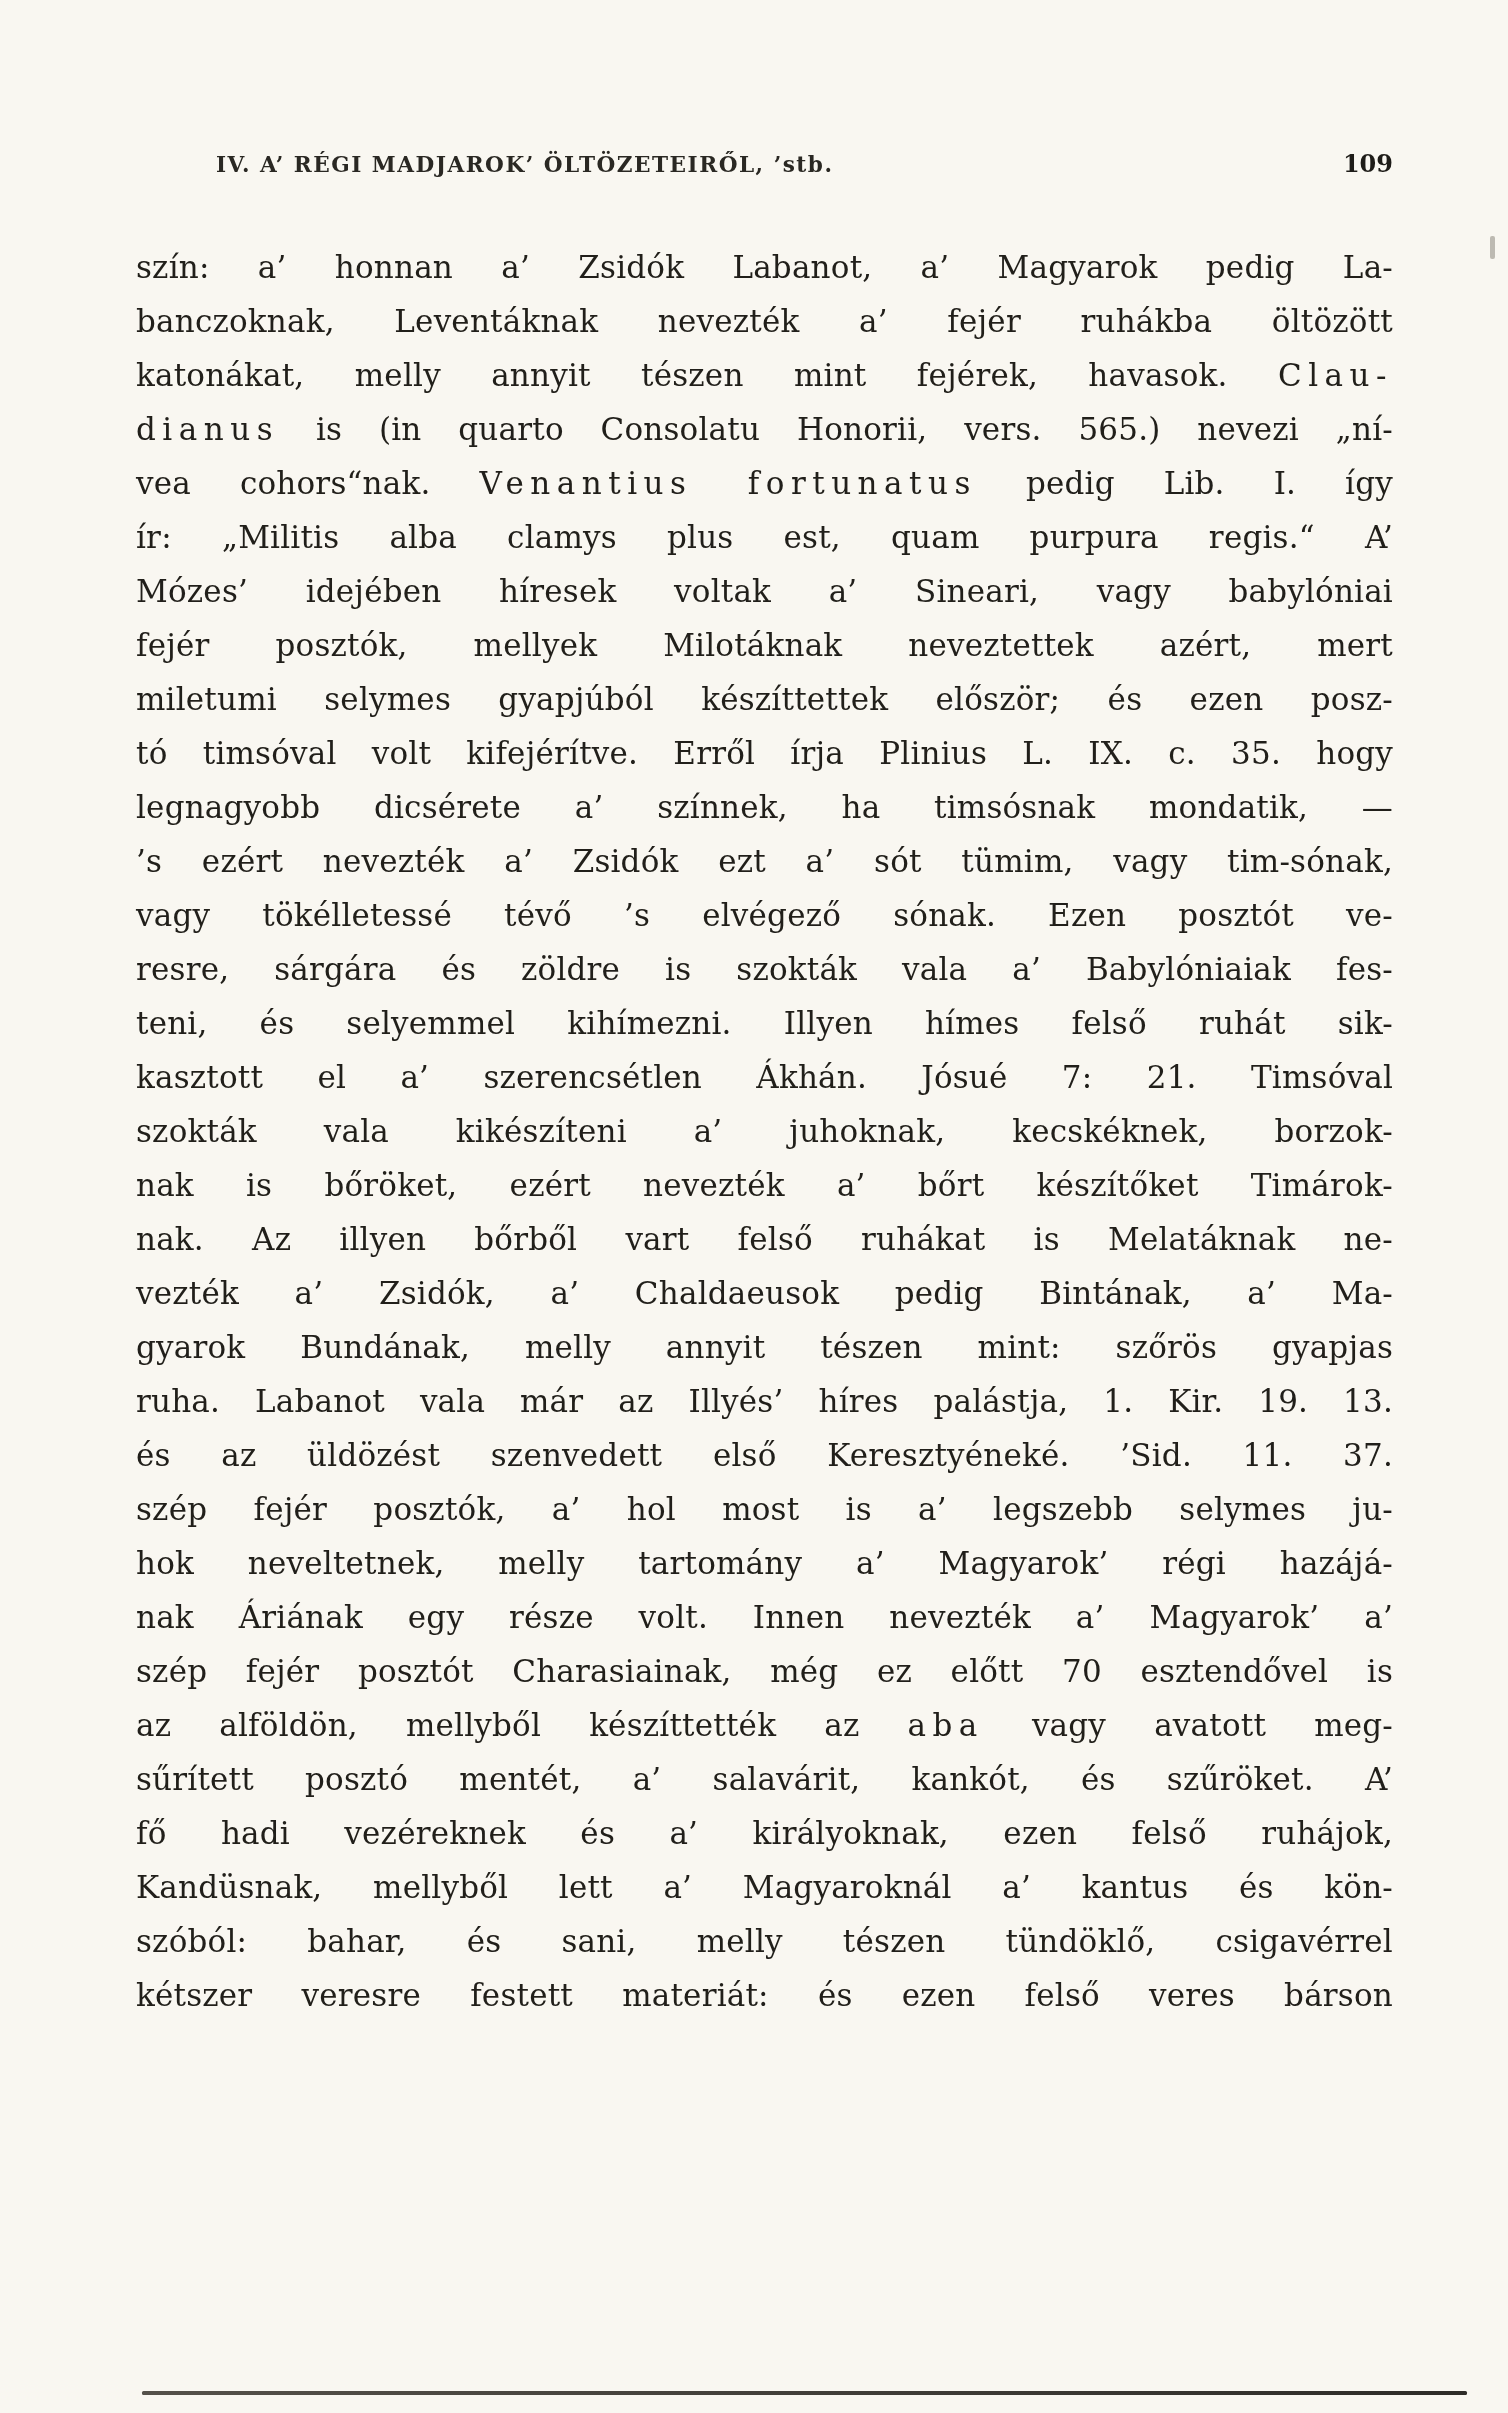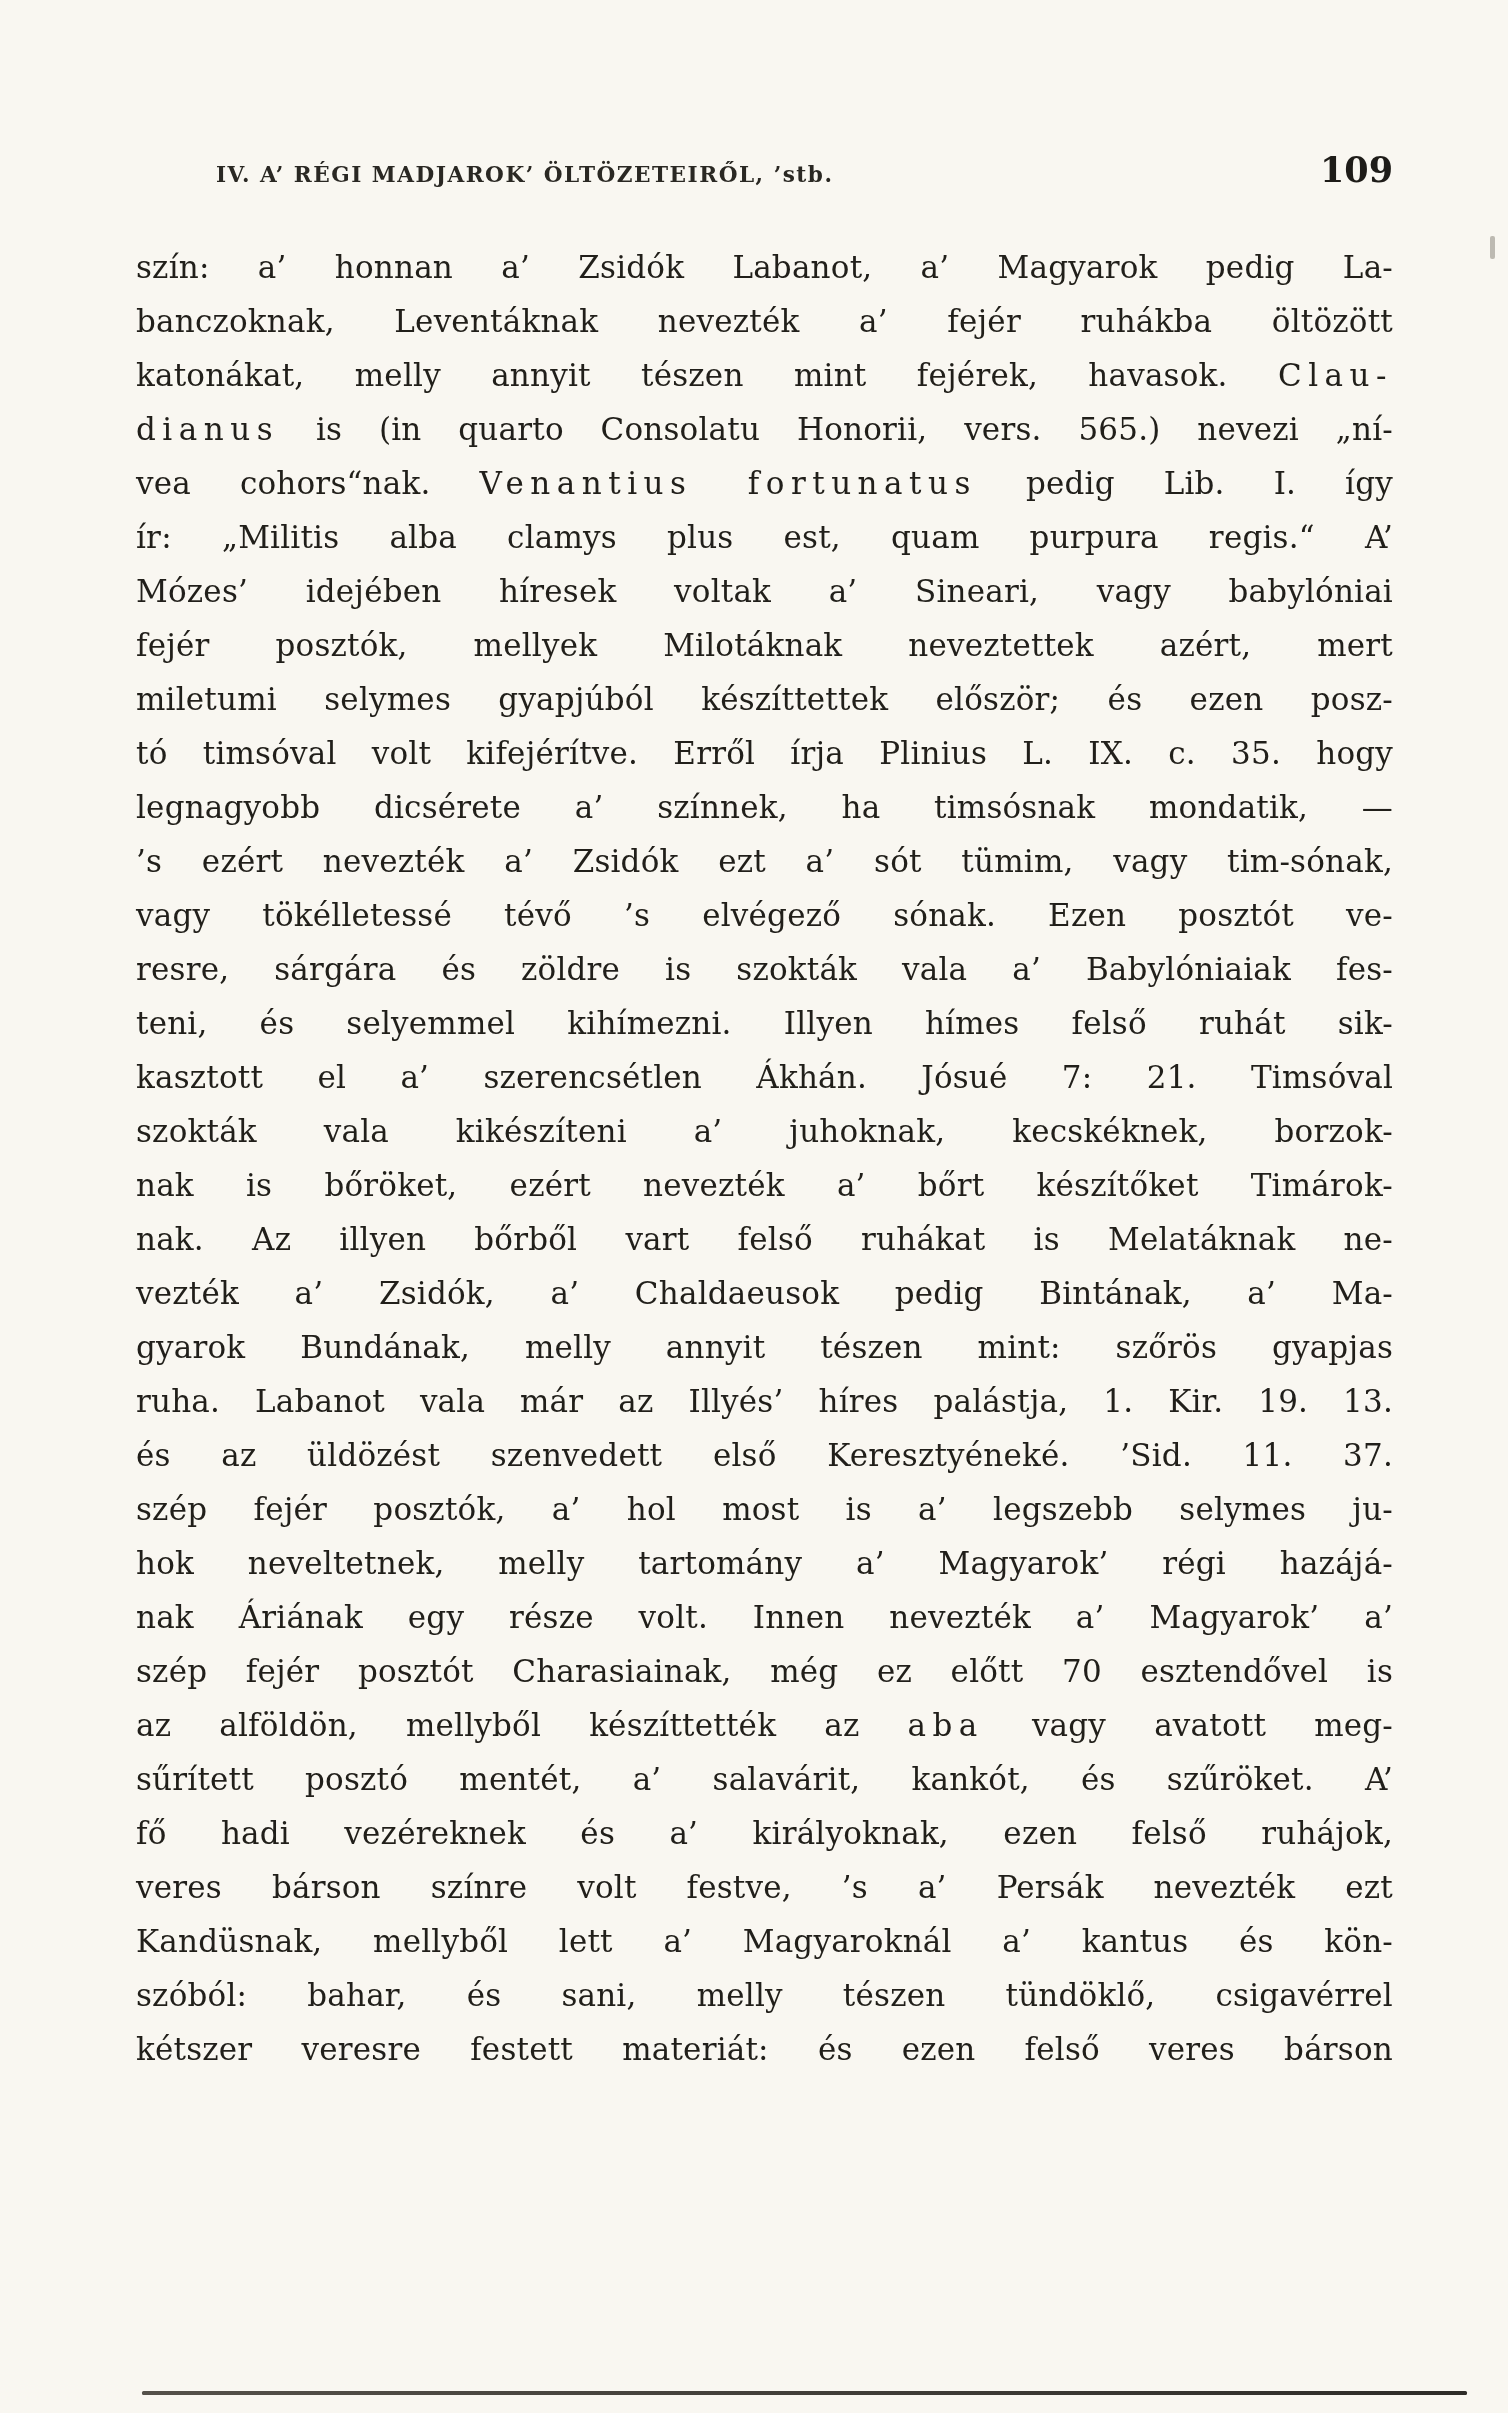--- a/index.html
+++ b/index.html
@@ -33,21 +33,21 @@
   .running-title {
     margin-left: 80px;
     font-size: 21.6px;
     letter-spacing: 1.5px;
     font-weight: 600;
     color: #2a2823;
     white-space: nowrap;
   }
   .page-number {
     margin-left: auto;
-    font-size: 35px;
+    font-size: 24px;
     font-weight: 700;
     color: #1e1c18;
   }
   .text-block {
     position: absolute;
     top: 240px;
     left: 136px;
     width: 1257px;
   }
   .line {
@@ -117,21 +117,20 @@
     <div class="line"><span>gyarok </span><span class="it">Bundá</span><span>nak, melly annyit tészen mint: szőrös gyapjas</span></div>
     <div class="line"><span>ruha. Labanot vala már az Illyés’ híres palástja, </span><span class="it">1. Kir. 19. 13.</span></div>
     <div class="line"><span>és az üldözést szenvedett első Keresztyéneké. </span><span class="it">’Sid. 11. 37.</span></div>
     <div class="line"><span>szép fejér posztók, a’ hol most is a’ legszebb selymes ju-</span></div>
     <div class="line"><span>hok neveltetnek, melly tartomány a’ Magyarok’ régi hazájá-</span></div>
     <div class="line"><span>nak Áriának egy része volt. Innen nevezték a’ Magyarok’ a’</span></div>
     <div class="line"><span>szép fejér posztót </span><span class="it">Charasiai</span><span>nak, még ez előtt 70 esztendővel is</span></div>
     <div class="line"><span>az alföldön, mellyből készíttették az </span><span class="sp">aba</span><span> vagy avatott meg-</span></div>
     <div class="line"><span>sűrített posztó mentét, a’ salavárit, kankót, és szűröket. A’</span></div>
     <div class="line"><span>fő hadi vezéreknek és a’ királyoknak, ezen felső ruhájok,</span></div>
-    <div class="line"><span>veres bárson színre volt festve, ’s a’ Persák nevezték ezt</span></div>
     <div class="line"><span class="it">Kandüs</span><span>nak, mellyből lett a’ Magyaroknál a’ kantus és kön-</span></div>
     <div class="line"><span>szóból: </span><span class="it">bahar</span><span>, és </span><span class="it">sani</span><span>, melly tészen tündöklő, csigavérrel</span></div>
     <div class="line"><span>kétszer veresre festett materiát: és ezen felső veres bárson</span></div>
   </div>
 
 <div class="edge-mark"></div>
 <div class="bottom-rule"></div>
 
 
 </body></html>

